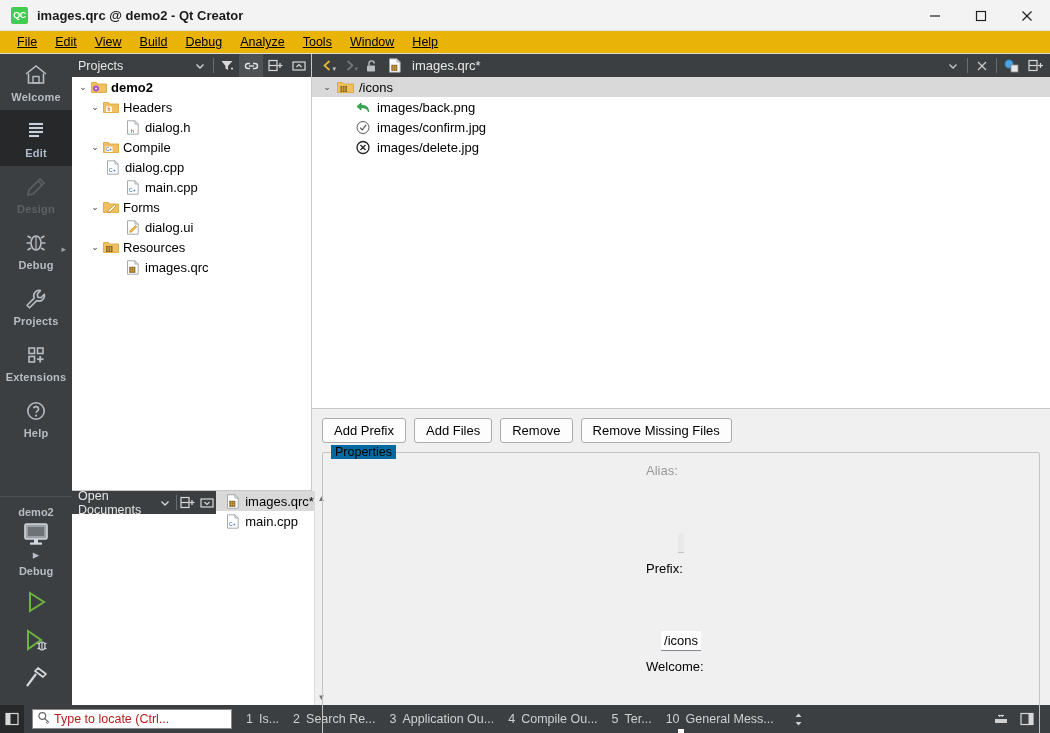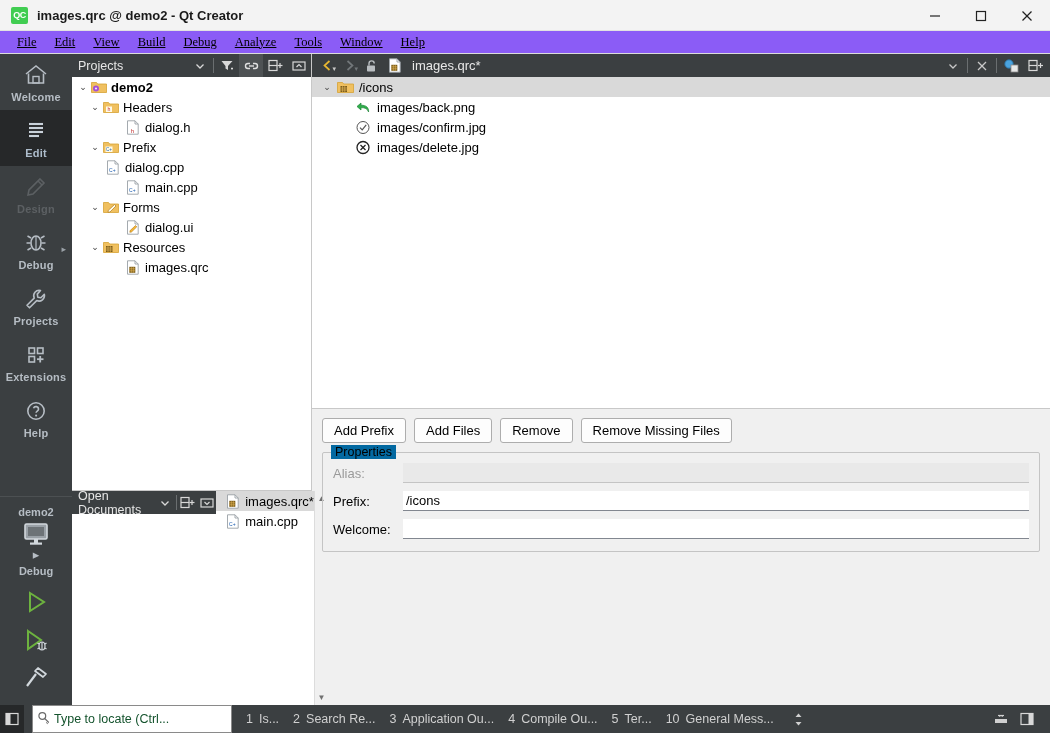--- a/index.html
+++ b/index.html
@@ -25,22 +25,22 @@
     font-size:9px; font-weight:bold; display:flex; align-items:center; justify-content:center;
     letter-spacing:-0.5px; font-family:"Liberation Sans", sans-serif;
   }
   .title-text { font-size:13px; color:#1a1a1a;font-weight:bold; }
   .wincontrols { position:absolute; right:0; top:0; height:31px; display:flex; }
   .wc { width:46px; height:31px; display:flex; align-items:center; justify-content:center; }
   .wc svg { display:block; }
 
   
   .menubar {
-    height:23px; background:#8b5cf6; display:flex; align-items:center;
-    padding-left:8px; flex:0 0 23px; border-bottom:1px solid #dcdcdc;font-family:Liberation Serif, serif;
+    height:23px; background:#eab308; display:flex; align-items:center;
+    padding-left:8px; flex:0 0 23px; border-bottom:1px solid #dcdcdc;
   }
   .menuitem { padding:3px 9px; font-size:12.5px; color:#000; }
   .menuitem u { text-decoration:underline; }
 
   
   .body { flex:1 1 auto; display:flex; min-height:0; }
 
   
   .moderail {
     width:72px; background:#3b3f41; display:flex; flex-direction:column;
@@ -110,40 +110,40 @@
 
   .qrcbottom { flex:1 1 auto; background:#f0f0f0; padding:9px 10px 0 10px; }
   .btnrow { display:flex; gap:8px; margin-bottom:9px; }
   .qbtn {
     background:#fdfdfd; border:1px solid #adadad; border-radius:3px;
     padding:4px 11px; font-size:13px; color:#000; font-family:"Liberation Sans", sans-serif;
   }
 
   .groupbox { border:1px solid #c4c4c4; border-radius:2px; padding:10px 10px 12px 10px; position:relative; margin-top:6px; }
   .grouptitle { position:absolute; top:-8px; left:8px; background:#0369a1; padding:0 4px; font-size:12.5px; color:#000; }
-  .proprow { display:flex; align-items:center; margin-bottom:8px; }
+  .proprow { display:flex; align-items:center; margin-bottom:8px;flex-direction:column; }
   .proprow:last-child { margin-bottom:0; }
   .proplabel { width:70px; flex:0 0 70px; font-size:13px; color:#000; }
   .proplabel.dis { color:#9a9a9a; }
   .propfield {
     flex:1 1 auto; height:20px; background:#fff; border:none; border-bottom:1px solid #828790;
     font-size:13px; padding:0 3px; color:#000; display:flex; align-items:center;
     font-family:"Liberation Sans", sans-serif;
   }
   .propfield.dis { background:#e9e9e9; border-bottom:1px solid #c4c4c4; }
 
   
   .statusbar {
     height:28px; flex:0 0 28px; background:#3b3f41; display:flex; align-items:center;
     color:#d0d0d0; font-size:12.5px; padding-left:0;
   }
   .sbtoggle { width:24px; height:28px; display:flex; align-items:center; justify-content:center; background:#262829; }
   .locator {
-    width:200px; height:28px; background:#fff; border:1px solid #8a8a8a; margin-left:8px;
-    display:flex; align-items:center; padding-left:4px; color:#14532d; font-size:12.5px;
+    width:200px; height:20px; background:#fff; border:1px solid #8a8a8a; margin-left:8px;
+    display:flex; align-items:center; padding-left:4px; color:#b91c1c; font-size:12.5px;
   }
   .locator .ltext { margin-left:4px; }
   .sbitem { display:flex; align-items:center; margin-left:14px; white-space:nowrap; }
   .sbitem .num { margin-right:6px; color:#d0d0d0; }
   .sbspacer { flex:1 1 auto; }
   .sbright { display:flex; align-items:center; margin-right:10px; }
   .sbicon { width:26px; height:28px; display:flex; align-items:center; justify-content:center; }
 
   svg { overflow:visible; }
 </style>
@@ -385,21 +385,21 @@
 
         <div class="trow" style="padding-left:16px">
           <div class="chev">⌄</div>
           <div class="ticon">
             <svg width="16" height="14" viewBox="0 0 16 14">
               <path d="M0.5 2.5 h5 l1.2 1.5 h8.8 v8.5 h-15 z" fill="#f0c060" stroke="#d6a233" stroke-width="0.8"></path>
               <rect x="2.5" y="6.5" width="7" height="5.5" fill="#fffbe8"></rect>
               <text x="6" y="11.2" font-size="4.6" fill="#2060b0" text-anchor="middle" font-family="Liberation Sans">C+</text>
             </svg>
           </div>
-          <div class="tlabel">Prefix</div>
+          <div class="tlabel">Compile</div>
         </div>
 
         <div class="trow" style="padding-left:18px">
           <div class="chev"></div>
           <div class="ticon">
             <svg width="14" height="15" viewBox="0 0 14 15">
               <path d="M1.5 0.8 h7.5 l3.2 3.2 v10.2 h-10.7 z" fill="#fff" stroke="#9aa0a6" stroke-width="0.9"></path>
               <path d="M9 0.8 v3.2 h3.2" fill="none" stroke="#9aa0a6" stroke-width="0.9"></path>
               <text x="6.3" y="12.4" font-size="5" fill="#2060b0" text-anchor="middle" font-family="Liberation Sans">C+</text>
             </svg>

